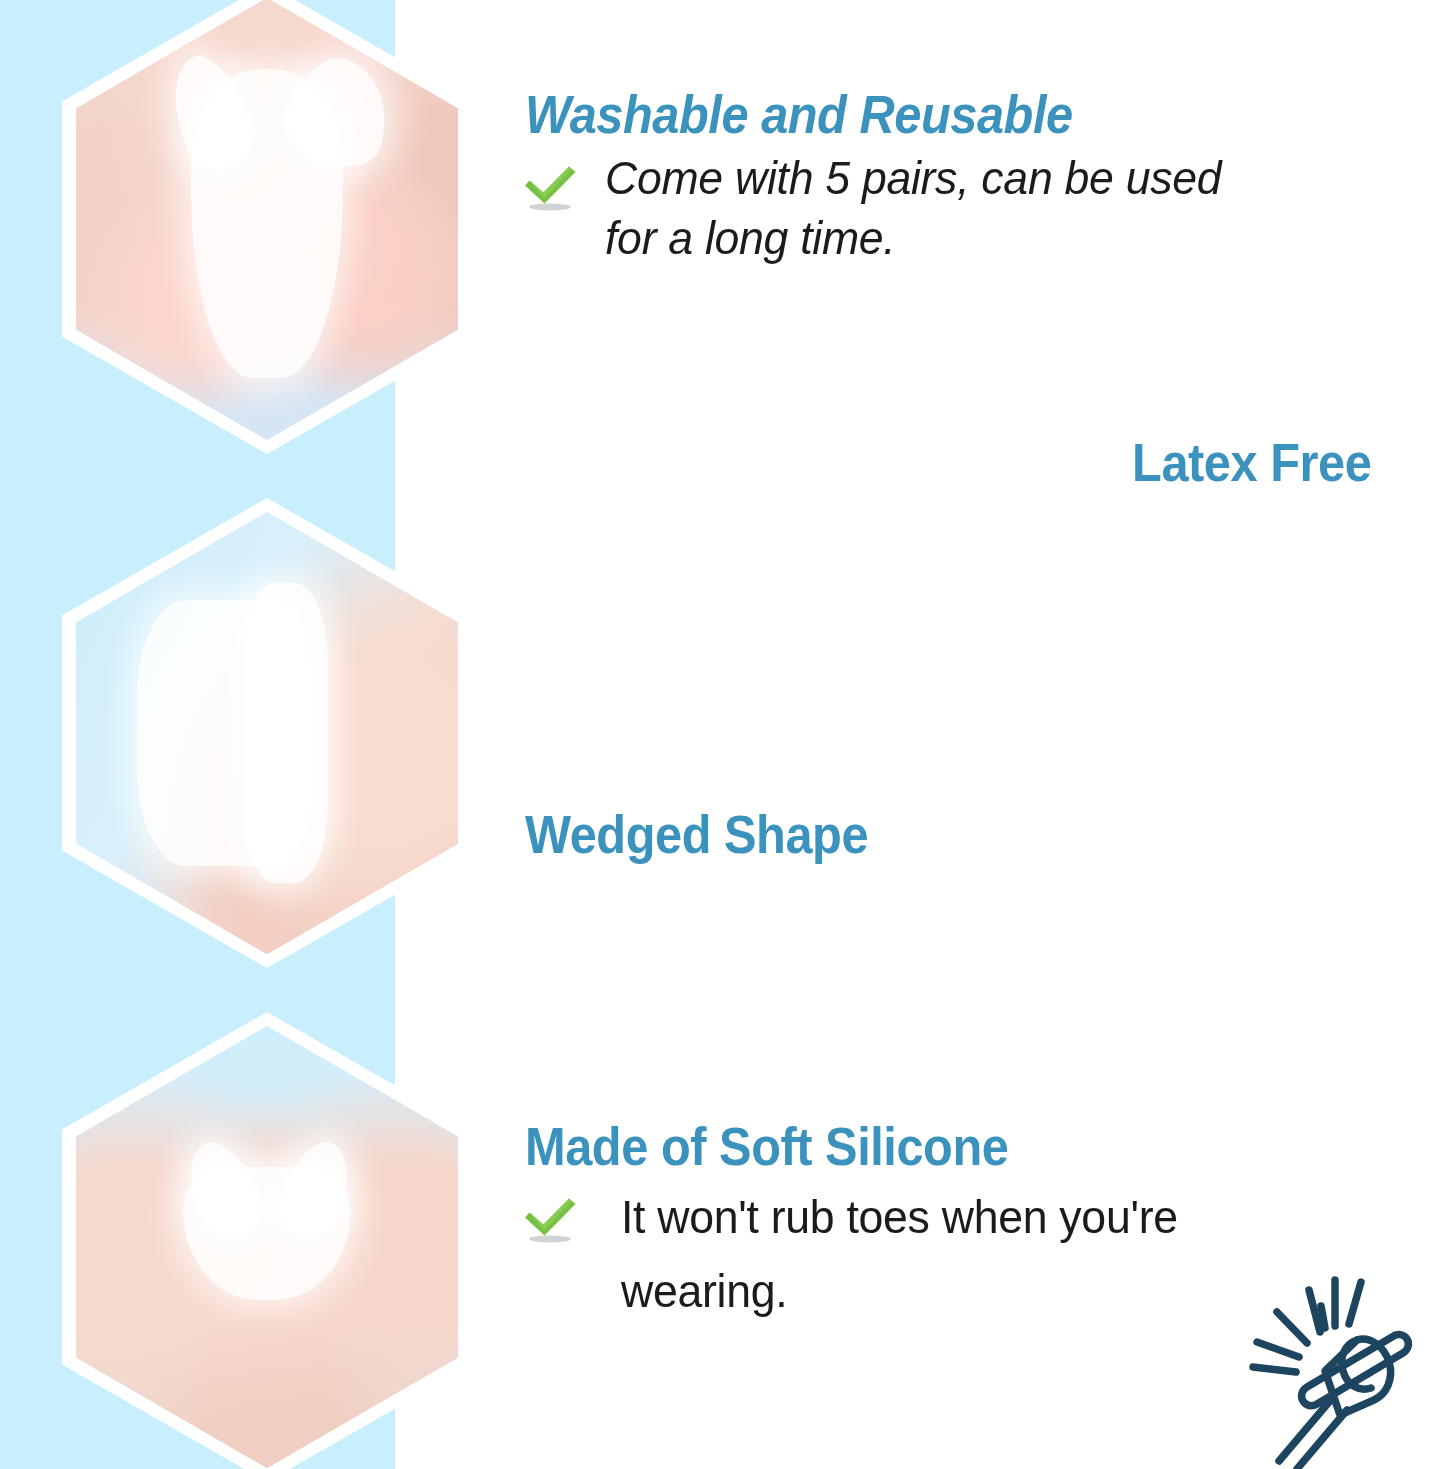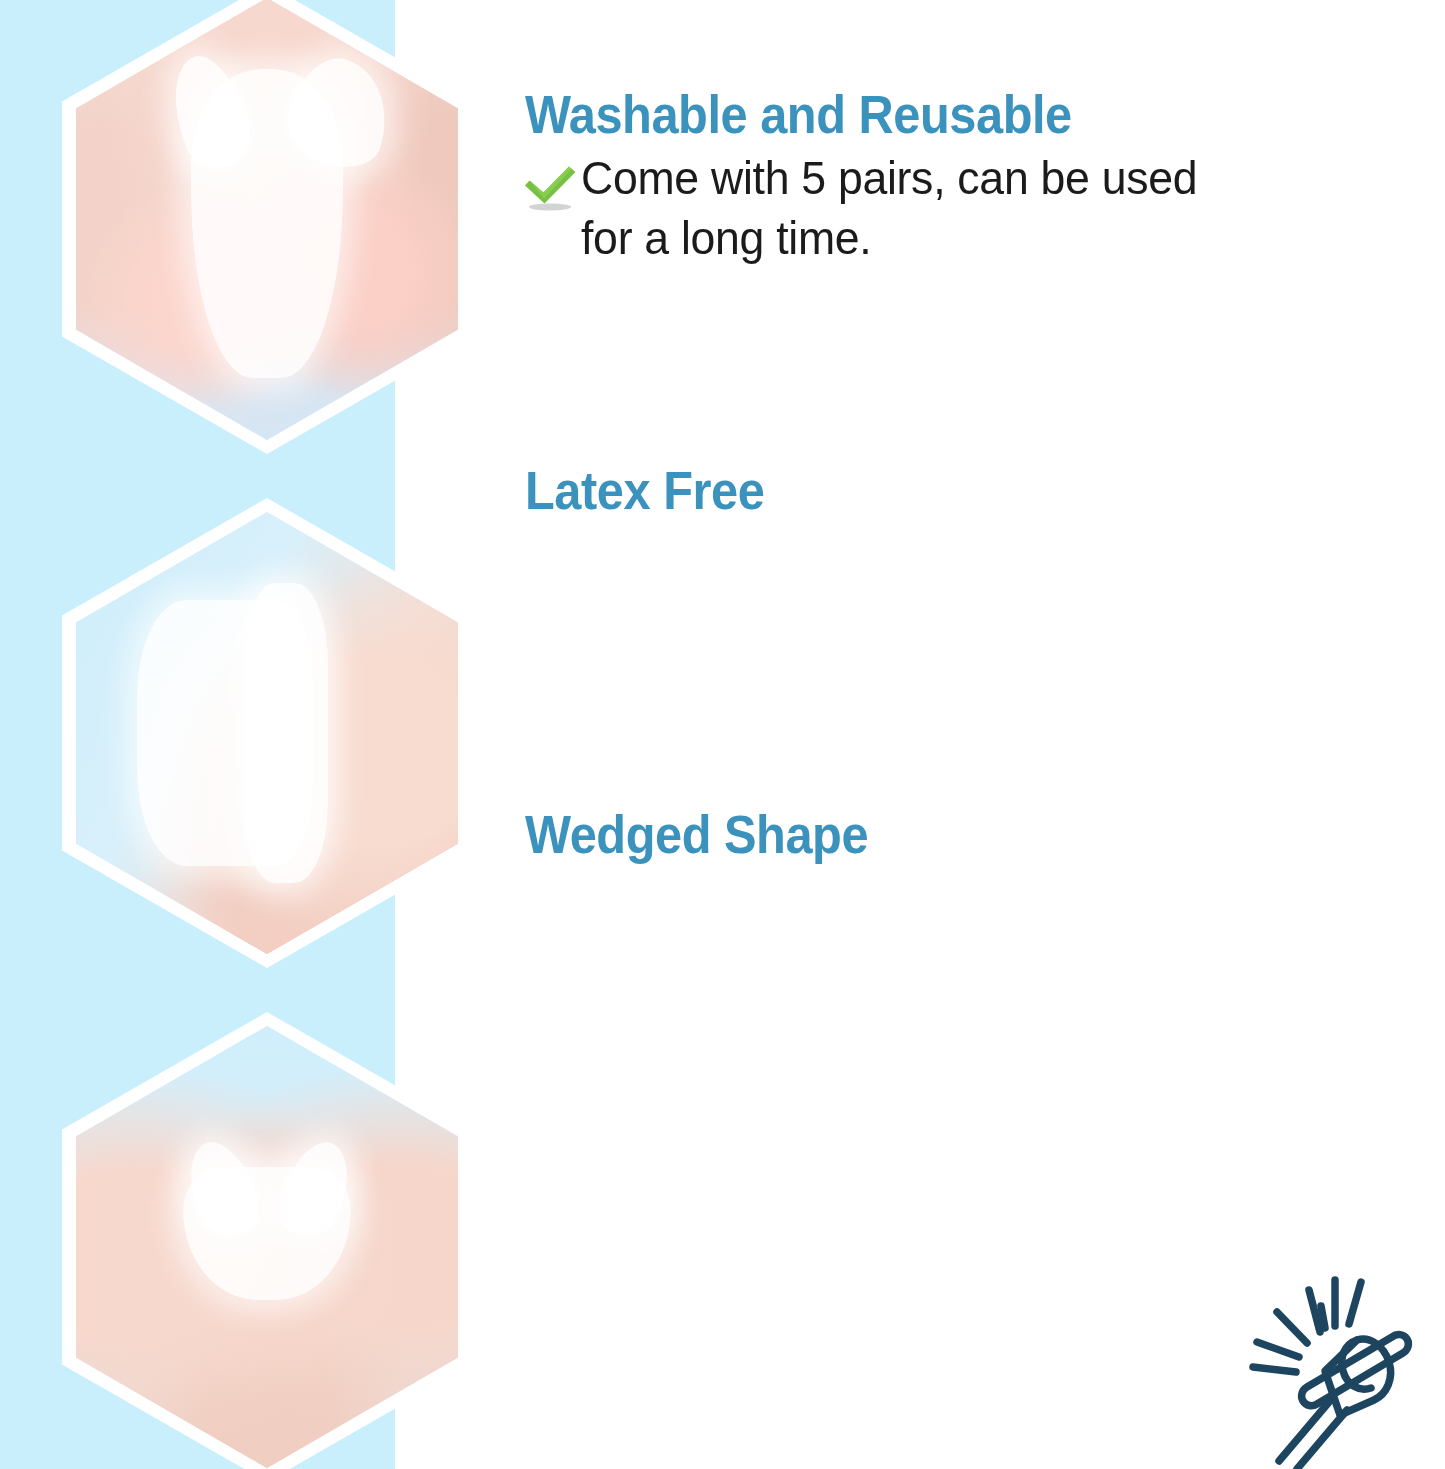--- a/index.html
+++ b/index.html
@@ -149,41 +149,42 @@
   
   .content {
     position: absolute;
     left: 515px;
     top: 0;
     width: 930px;
     height: 1469px;
   }
 
   .block { position: absolute; left: 0; width: 930px; }
-  .block.b1 { top: 86px; }
-  .block.b2 { top: 462px; }
+  .block.b1 { top: 86px; font-style: italic; }
+  .block.b2 { top: 434px; text-align: right; }
   .block.b3 { top: 806px; }
   .block.b4 { top: 1118px; }
 
   .feature-title {
     margin: 0 0 6px 10px;
     color: #3b93bd;
     font-size: 53px;
     line-height: 1.08;
     font-weight: 700;
     letter-spacing: -0.5px;
     transform: scaleX(0.92);
     transform-origin: left center;
     white-space: nowrap;
   }
 
   .feature-row {
     display: flex;
     align-items: flex-start;
     margin-left: 4px;
+    gap: 24px;
   }
 
   .check-icon {
     flex: 0 0 auto;
     width: 62px;
     height: 52px;
     margin-top: 12px;
   }
   .check-icon svg { display: block; width: 62px; height: 52px; }
 
@@ -268,20 +269,34 @@
     </div>
 
     <div class="block b2">
       <h2 class="feature-title">Latex Free</h2>
     </div>
 
     <div class="block b3">
       <h2 class="feature-title">Wedged Shape</h2>
     </div>
 
+    <div class="block b4">
+      <h2 class="feature-title">Made of Soft Silicone</h2>
+      <div class="feature-row">
+        <span class="check-icon">
+          <svg viewBox="0 0 62 52" xmlns="http://www.w3.org/2000/svg">
+            <ellipse cx="31" cy="46" rx="21" ry="3.4" fill="#b9bcbd" opacity="0.65"></ellipse>
+            <path d="M6 24.5 L10.5 19.5 L24.5 31.5 L50 5.5 L56.5 11 L25.5 42.5 Z" fill="#76c043"></path>
+            <path d="M10.5 19.5 L24.5 31.5 L50 5.5 L52.5 8 L25 37.5 Z" fill="#8ccf55" opacity="0.85"></path>
+          </svg>
+        </span>
+        <span class="feature-text">It won't rub toes when you're
+wearing.</span>
+      </div>
+    </div>
 
   </div>
 
   <div class="corner-icon">
     <svg viewBox="0 0 200 205" xmlns="http://www.w3.org/2000/svg">
       <g fill="none" stroke="#1e4560" stroke-width="7.5" stroke-linecap="round" stroke-linejoin="round">
 
         <line x1="96" y1="62" x2="96" y2="16"></line>
         <line x1="81" y1="68" x2="70" y2="26"></line>
         <line x1="110" y1="60" x2="122" y2="18"></line>

